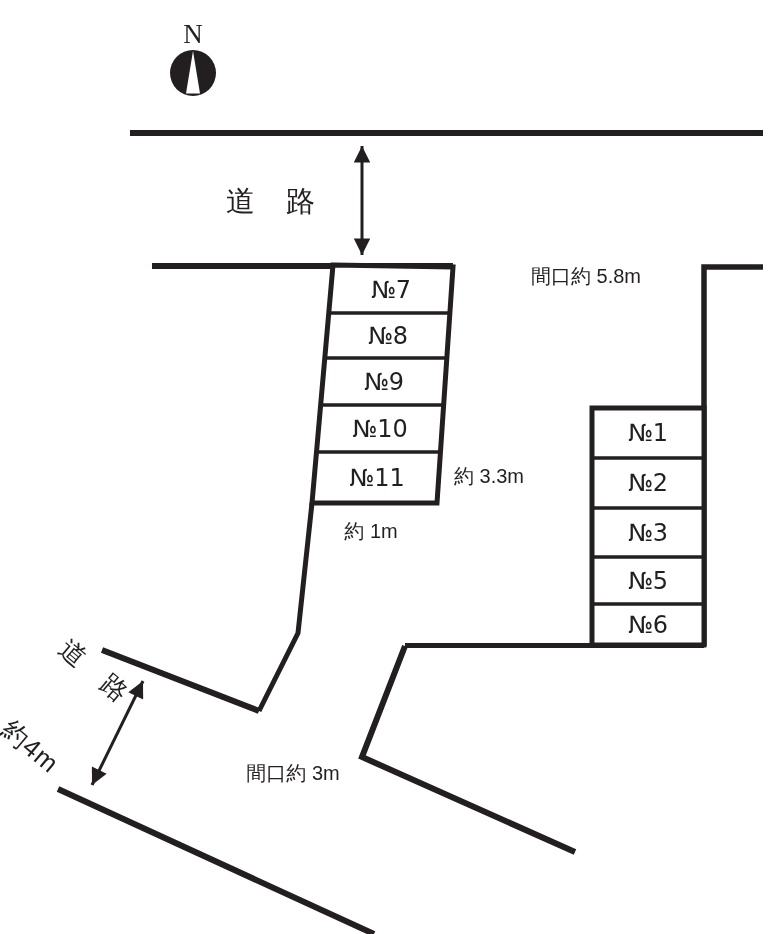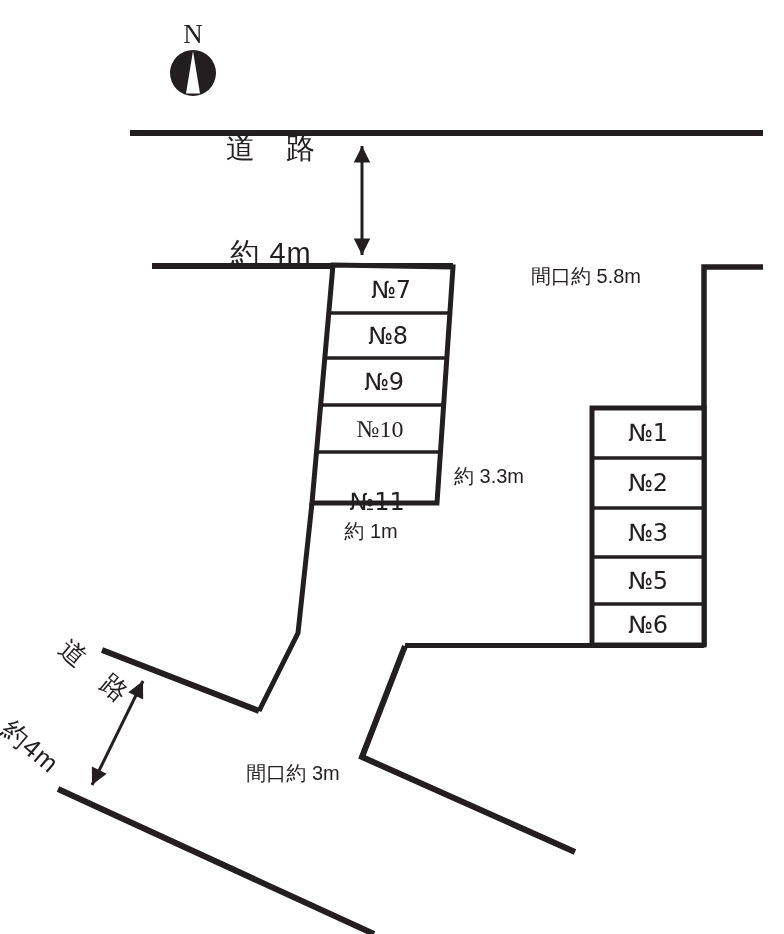--- a/index.html
+++ b/index.html
@@ -88,41 +88,40 @@
     <g>
       <circle cx="193" cy="73" r="23" fill="#231f20"></circle>
       <polygon points="193,51 186,93.5 200,93.5" fill="#ffffff"></polygon>
     </g>
   </svg>
 
   <div class="lbl north-n" style="left:193px;top:34px;">N</div>
 
   <div class="lbl road-top" style="left:271px;top:201px;">
     <div>道　路</div>
-    <div>約 4m</div>
   </div>
 
   <div class="lbl big" style="left:586px;top:276px;">間口約 5.8m</div>
 
   <div class="lbl big" style="left:489px;top:476px;">約 3.3m</div>
 
   <div class="lbl big" style="left:371px;top:531px;">約 1m</div>
 
   <div class="lbl road-left" style="left:62px;top:709px;">
     <div>道　路</div>
     <div>約4m</div>
   </div>
 
   <div class="lbl big" style="left:293px;top:773px;">間口約 3m</div>
 
   <div class="lbl plot-label" style="left:391px;top:290px;">№7</div>
   <div class="lbl plot-label" style="left:388px;top:336px;">№8</div>
   <div class="lbl plot-label" style="left:384px;top:382px;">№9</div>
-  <div class="lbl plot-label" style="left:380px;top:429px;font-family:Liberation Serif, serif;">№10</div>
-  <div class="lbl plot-label" style="left:377px;top:478px;margin-top:24px;">№11</div>
+  <div class="lbl plot-label" style="left:380px;top:429px;">№10</div>
+  <div class="lbl plot-label" style="left:377px;top:478px;">№11</div>
 
   <div class="lbl plot-label" style="left:648px;top:433px;">№1</div>
   <div class="lbl plot-label" style="left:648px;top:483px;">№2</div>
   <div class="lbl plot-label" style="left:648px;top:533px;">№3</div>
   <div class="lbl plot-label" style="left:648px;top:581px;">№5</div>
   <div class="lbl plot-label" style="left:648px;top:625px;">№6</div>
 
 </div>
 
 </body></html>

